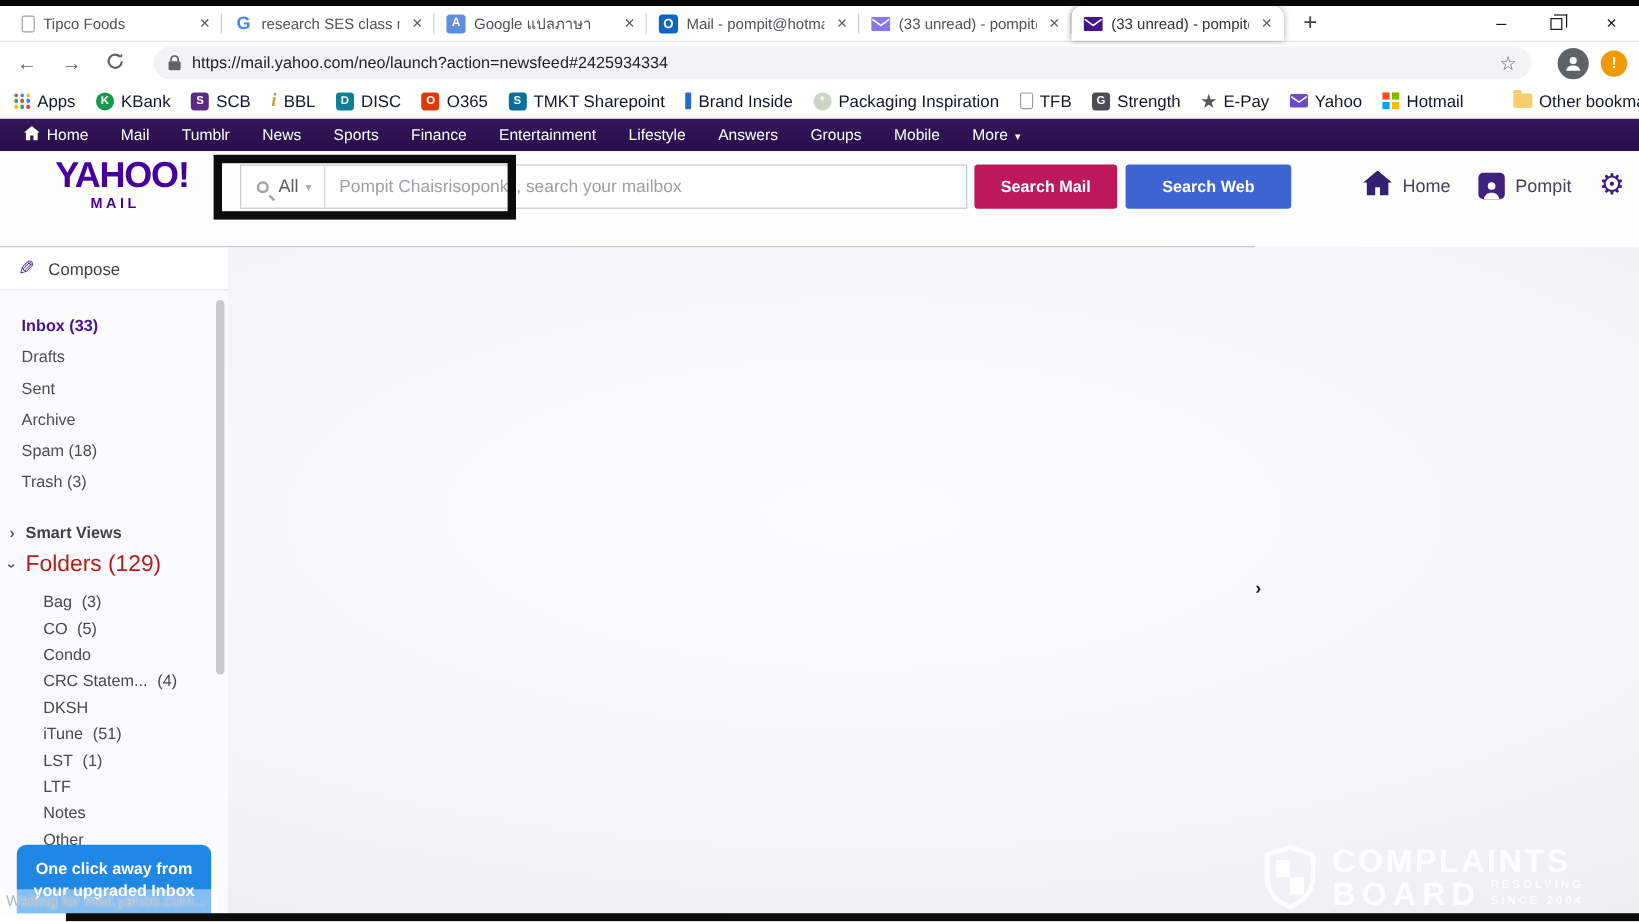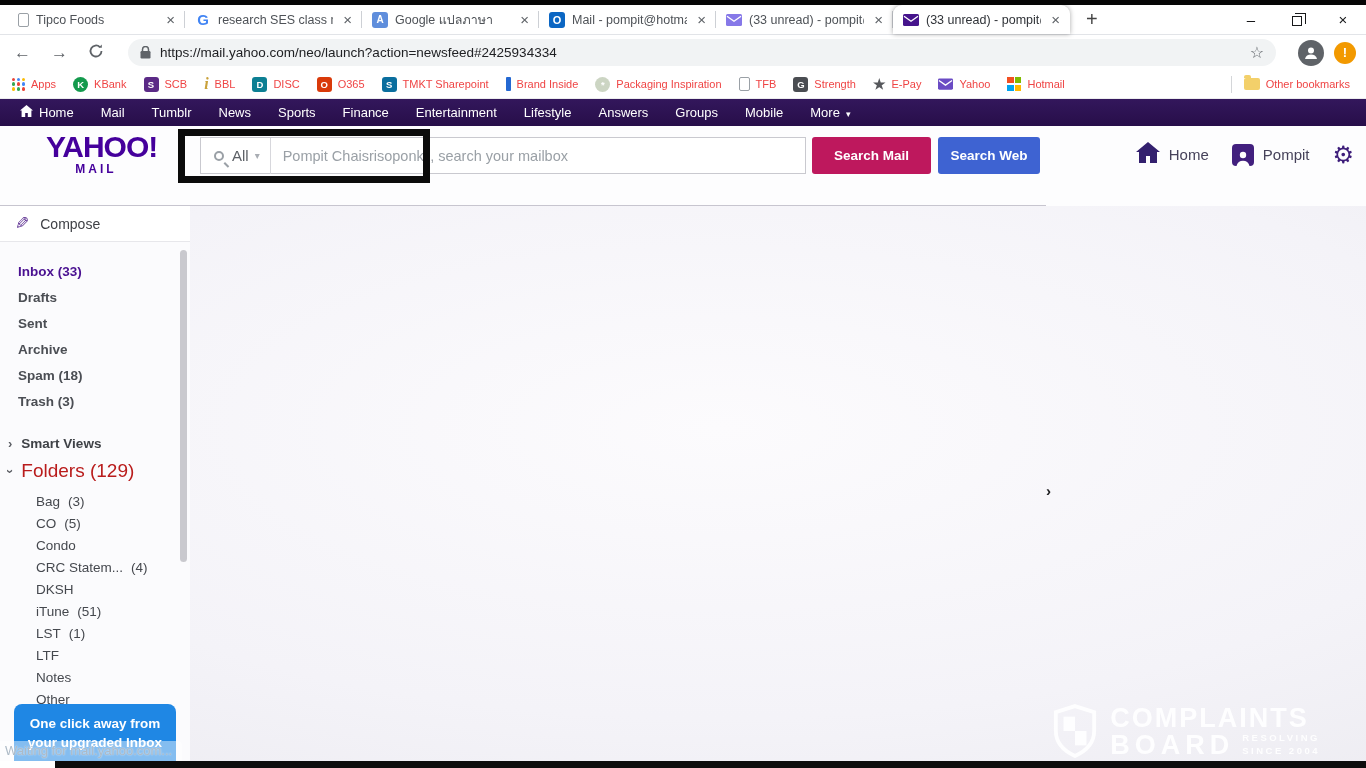--- a/index.html
+++ b/index.html
@@ -36,21 +36,21 @@
   .omnibox { flex:1; height:27px; background:#f1f3f4; border-radius:14px; display:flex; align-items:center; padding:0 12px; margin:0 12px 0 4px; }
   .lock-ic { margin-right:9px; display:inline-flex; }
   .url-text { font-size:13.5px; color:#202124; flex:1; white-space:nowrap; overflow:hidden; }
   .star-ic { font-size:16px; color:#5f6368; }
   .avatar { width:26px; height:26px; border-radius:50%; background:#5f6368; display:inline-flex; align-items:center; justify-content:center; margin:0 10px; }
   .alert-badge { width:22px; height:22px; border-radius:50%; background:#f29900; color:#fff; font-weight:bold; font-size:13px; display:inline-flex; align-items:center; justify-content:center; }
 
   
   .band-bookmarks { position:absolute; top:70px; left:0; right:0; height:29px; background:#fff; display:flex; align-items:center; padding:0 10px 0 12px; border-bottom:1px solid #ececee; }
   .bm { display:flex; align-items:center; gap:6px; margin-right:17px; white-space:nowrap; }
-  .bm-label { font-size:11px; color:#ef4444; }
+  .bm-label { font-size:14px; color:#0f172a; }
   .bm-badge { width:15px; height:15px; display:inline-flex; align-items:center; justify-content:center; color:#fff; font-size:9.5px; font-weight:bold; flex:none; }
   .bm-text { font-size:14px; font-weight:bold; flex:none; line-height:1; }
   .bm-page { width:11px; height:14px; border:1.5px solid #9aa0a6; border-radius:2px; background:#fff; flex:none; }
   .bm-bar { width:5px; height:14px; border-radius:1px; flex:none; }
   .bm-apps { width:13px; height:13px; display:grid; grid-template-columns:repeat(3,1fr); gap:1.5px; flex:none; }
   .bm-apps i { border-radius:50%; }
   .bm-msgrid { width:14px; height:14px; display:grid; grid-template-columns:1fr 1fr; gap:1.5px; flex:none; }
   .bm-spacer { flex:1; }
   .bm-divider { width:1px; height:17px; background:#d4d6d9; margin:0 12px; }
   .bm-folder { width:16px; height:12px; background:#f3d06a; border-radius:2px; position:relative; flex:none; }
@@ -76,35 +76,35 @@
   .search-field { position:absolute; left:200px; top:11px; width:606px; height:37px; background:#fff; border:1px solid #c9c9cf; display:flex; align-items:center; }
   .mag-ic { width:10px; height:10px; border:2px solid #9aa0a6; border-radius:50%; position:relative; margin:0 8px 0 13px; flex:none; }
   .mag-ic::after { content:""; position:absolute; left:9px; top:9px; width:6px; height:2px; background:#9aa0a6; transform:rotate(45deg); transform-origin:0 0; }
   .search-all { font-size:15px; color:#5c6066; margin-right:6px; }
   .search-caret { font-size:10px; color:#a9adb3; margin-right:10px; }
   .search-divider { width:1px; height:36px; background:#d7d7dc; }
   .search-input { flex:1; border:none; outline:none; font-size:14.5px; color:#333; padding:0 12px; font-family:"Liberation Sans",sans-serif; height:100%; background:transparent; }
   .search-input::placeholder { color:#9aa0a6; opacity:1; }
   .btn-search { position:absolute; top:11px; height:37px; border:none; border-radius:3px; color:#fff; font-weight:bold; font-size:13.5px; font-family:"Liberation Sans",sans-serif; cursor:pointer; }
   .btn-search-mail { left:812px; width:119px; }
-  .btn-search-web { left:938px; width:102px; }
+  .btn-search-web { left:938px; width:138px; }
   .head-right { position:absolute; right:12px; top:16px; display:flex; align-items:center; gap:9px; }
   .head-right .lbl { font-size:15px; color:#46425a; margin-right:14px; }
   .gear-ic { font-size:24px; color:#3d1d7a; line-height:1; }
   .person-ic { width:22px; height:22px; background:#42207e; border-radius:4px; display:inline-flex; align-items:flex-end; justify-content:center; overflow:hidden; }
 
   .head-divider { position:absolute; top:205px; left:0; width:1046px; height:1px; background:#c7c5cf; z-index:5; }
 
   
   .sidebar { position:absolute; left:0; top:206px; width:190px; bottom:7px; background:#fbfbfd; z-index:4; }
   .compose-row { height:36px; background:#fff; border-bottom:1px solid #e7e7eb; display:flex; align-items:center; gap:11px; padding-left:15px; }
   .compose-pencil { font-size:17px; color:#5b2d90; transform:scaleX(-1); }
   .compose-label { font-size:14px; color:#3f4146; }
   .side-list { margin-top:16px; }
-  .side-item { height:26px; display:flex; align-items:center; padding-left:18px; font-size:13.5px; color:#4b4e54;font-weight:bold; }
+  .side-item { height:26px; display:flex; align-items:center; padding-left:18px; font-size:13.5px; color:#4b4e54; }
   .side-item.active { color:#4a1191; font-weight:bold; }
   .views-row { margin-top:16px; height:26px; display:flex; align-items:center; gap:9px; padding-left:8px; }
   .views-chevron { font-size:13px; color:#5a5d63; font-weight:bold; line-height:1; }
   .chev-down { display:inline-block; transform:rotate(90deg); }
   .views-label { font-size:13.5px; font-weight:bold; color:#3f4247; }
   .folders-label { font-size:19px; color:#b91c1c; font-weight:normal; }
   .folder-item { height:22px; display:flex; align-items:center; padding-left:36px; font-size:13.5px; color:#45484e; }
   .folder-count { margin-left:8px; }
   .side-scrollbar { position:absolute; right:3px; top:44px; width:7px; height:312px; background:#c9c9ce; border-radius:4px; }
 

